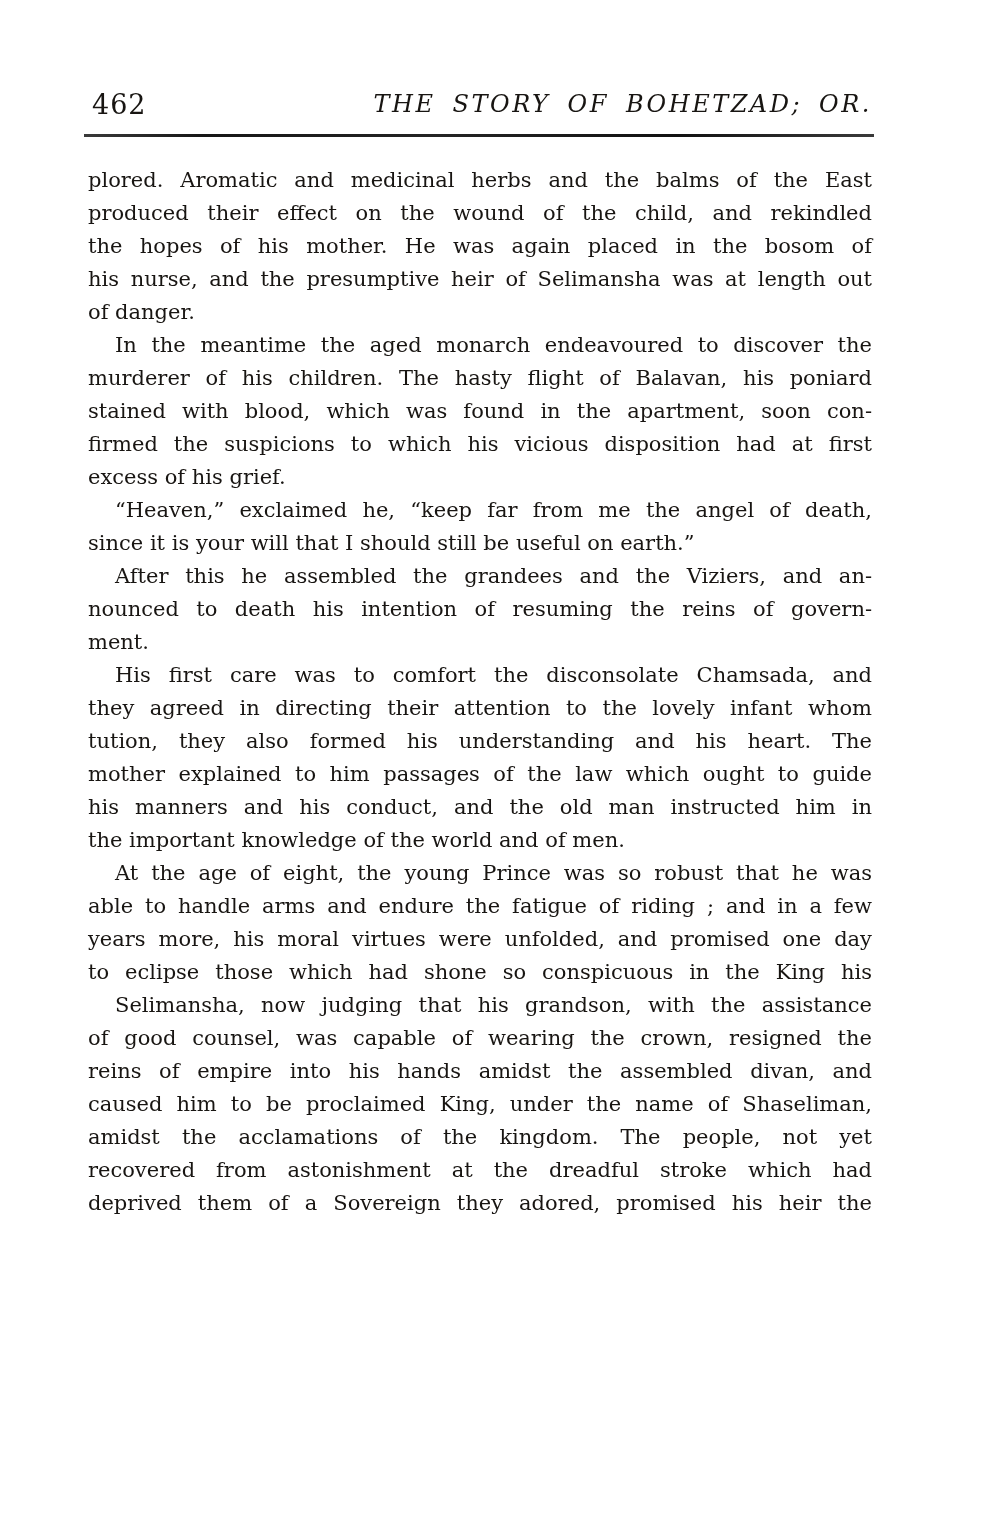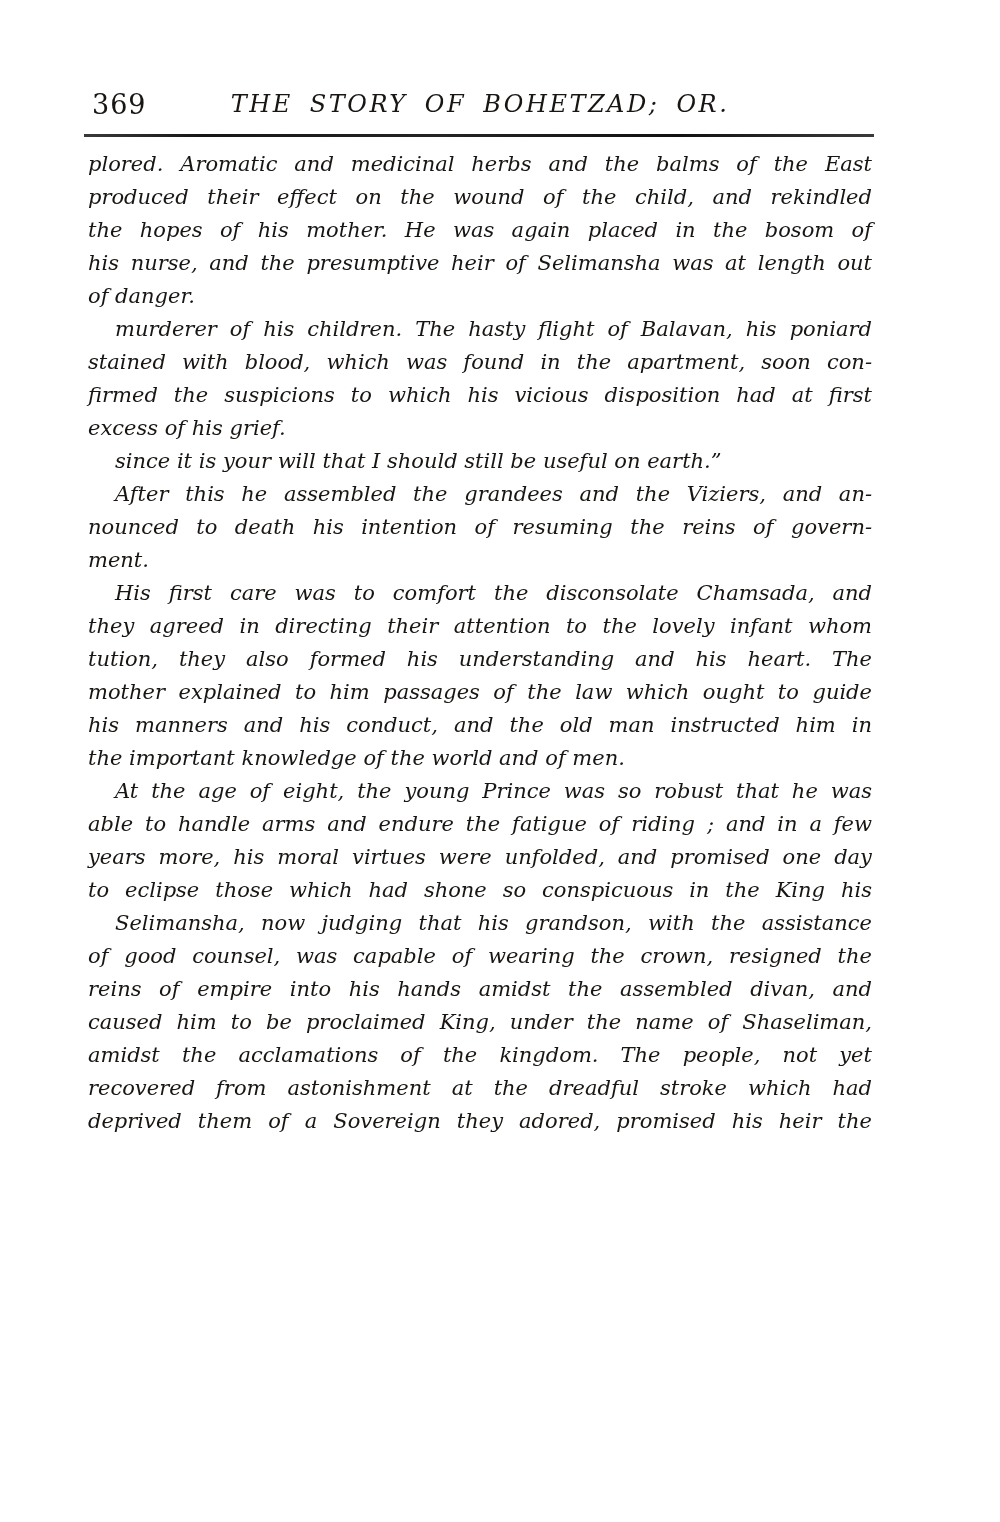--- a/index.html
+++ b/index.html
@@ -30,37 +30,36 @@
   }
   .page-number {
     position: absolute;
     left: 4px;
     top: 3px;
     font-size: 27px;
     letter-spacing: 1px;
   }
   .running-title {
     display: block;
-    text-align: center;
+    text-align: right;
     font-style: italic;
     font-size: 24px;
     letter-spacing: 2.5px;
     word-spacing: 7px;
     padding-top: 4px;
     white-space: nowrap;
   }
   .header-rule {
     margin: 8px 0 0 -4px;
     width: 790px;
     height: 3px;
     background: linear-gradient(90deg, #3a3a3a 0%, #161616 15%, #242424 45%, #111111 75%, #3a3a3a 100%);
   }
   .page-body {
-    margin-top: 11px;
-    font-style: italic;
+    margin-top: 27px;
   }
   .paragraph {
     margin: 0;
   }
   .paragraph.indented .text-line:first-child {
     text-indent: 27px;
   }
   .text-line {
     font-size: 21px;
     line-height: 33px;
@@ -72,39 +71,41 @@
     text-align: center;
     text-align-last: left;
   }
 </style>
 </head>
 <body>
 
 <div class="page">
   <div class="content">
     <header class="page-header">
-      <span class="page-number">369</span>
+      <span class="page-number">462</span>
       <span class="running-title">THE STORY OF BOHETZAD; OR.</span>
     </header>
     <div class="header-rule"></div>
     <main class="page-body" id="page-body">
         <div class="paragraph">
           <div class="text-line">plored.  Aromatic and medicinal herbs and the balms of the East</div>
           <div class="text-line">produced their effect on the wound of the child, and rekindled</div>
           <div class="text-line">the hopes of his mother.  He was again placed in the bosom of</div>
           <div class="text-line">his nurse, and the presumptive heir of Selimansha was at length out</div>
           <div class="text-line last-line">of danger.</div>
         </div>
         <div class="paragraph indented">
+          <div class="text-line">In the meantime the aged monarch endeavoured to discover the</div>
           <div class="text-line">murderer of his children.  The hasty flight of Balavan, his poniard</div>
           <div class="text-line">stained with blood, which was found in the apartment, soon con-</div>
           <div class="text-line">firmed the suspicions to which his vicious disposition had at first</div>
           <div class="text-line last-line">excess of his grief.</div>
         </div>
         <div class="paragraph indented">
+          <div class="text-line">“Heaven,” exclaimed he, “keep far from me the angel of death,</div>
           <div class="text-line last-line">since it is your will that I should still be useful on earth.”</div>
         </div>
         <div class="paragraph indented">
           <div class="text-line">After this he assembled the grandees and the Viziers, and an-</div>
           <div class="text-line">nounced to death his intention of resuming the reins of govern-</div>
           <div class="text-line last-line">ment.</div>
         </div>
         <div class="paragraph indented">
           <div class="text-line">His first care was to comfort the disconsolate Chamsada, and</div>
           <div class="text-line">they agreed in directing their attention to the lovely infant whom</div>

